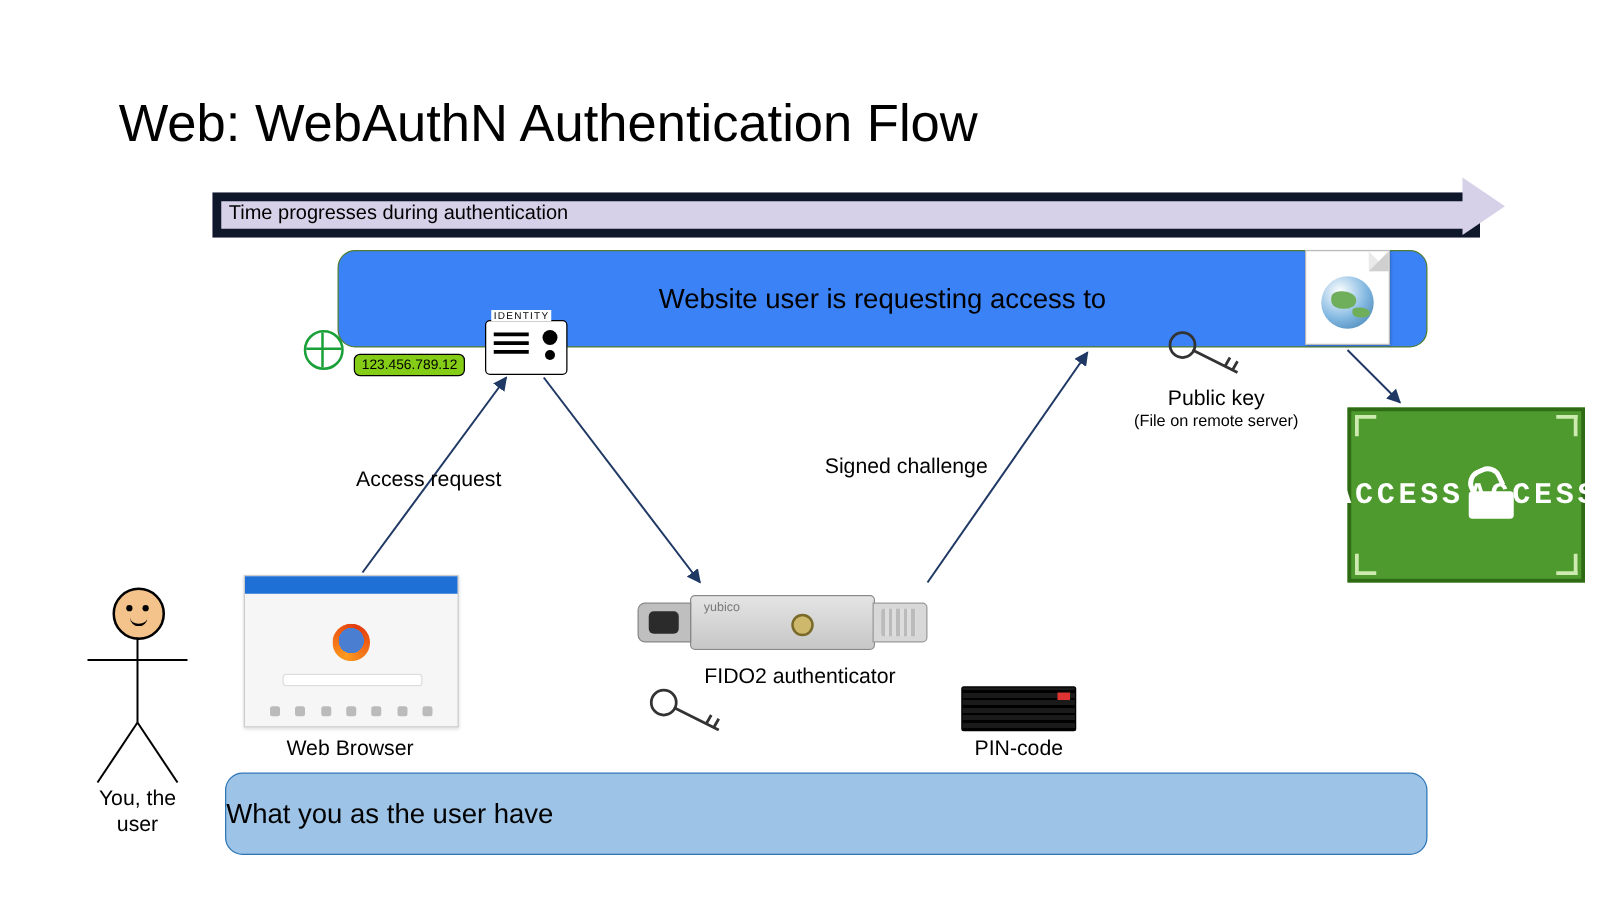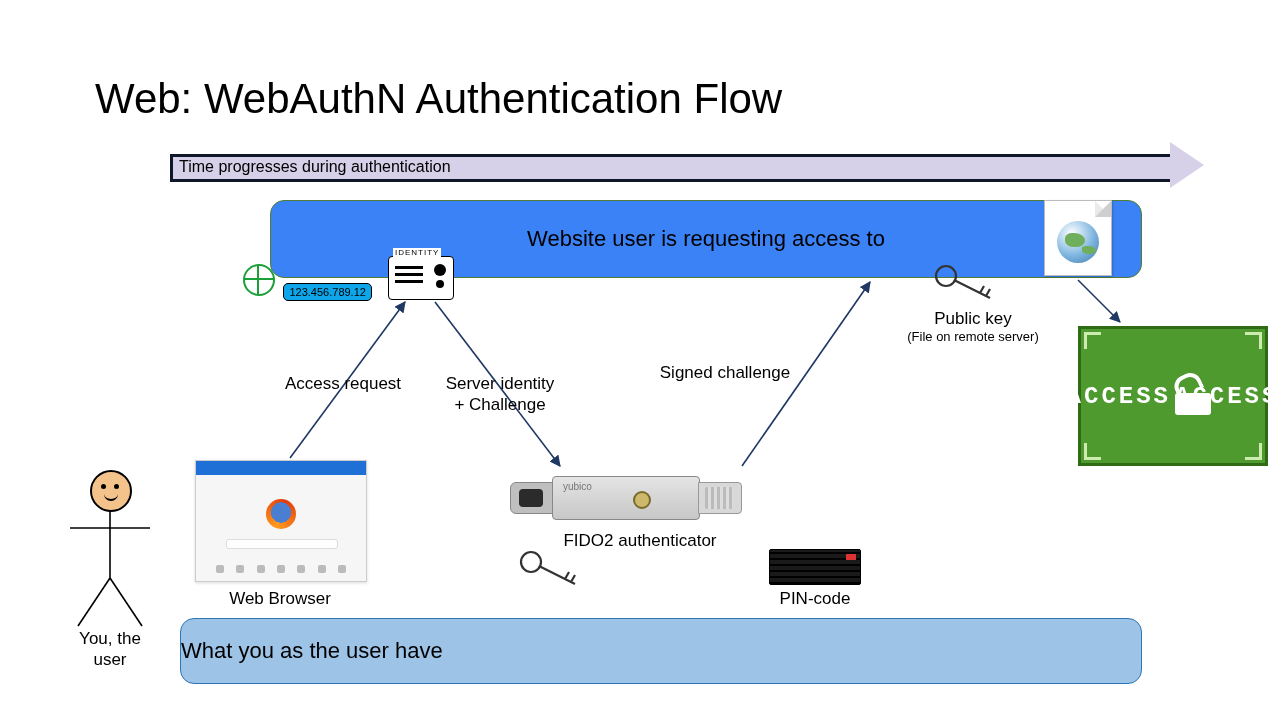--- a/index.html
+++ b/index.html
@@ -1,19 +1,19 @@
 <!DOCTYPE html>
 <html><head>
 <meta charset="utf-8">
 <style>
   html,body{margin:0;padding:0;width:1280px;height:720px;background:#fff;font-family:"Segoe UI",Arial,sans-serif;color:#000;}
   .stage{position:relative;width:1280px;height:720px;}
   .title{position:absolute;left:95px;top:75px;font-size:42px;font-weight:400;}
   
-  .time-bar{position:absolute;left:170px;top:154px;width:1000px;height:22px;background:#d6d0e8;border:3px solid #0f172a;}
+  .time-bar{position:absolute;left:170px;top:154px;width:1000px;height:22px;background:#d6d0e8;border:7px solid #0f172a;}
   .time-bar span{position:absolute;left:6px;top:1px;font-size:16px;}
   .time-head{position:absolute;left:1170px;top:142px;width:0;height:0;border-top:23px solid transparent;border-bottom:23px solid transparent;border-left:34px solid #d6d0e8;}
   .time-head:before{content:"";position:absolute;left:-36px;top:-24px;width:0;height:0;border-top:24px solid transparent;border-bottom:24px solid transparent;border-left:36px solid #2f2f63;z-index:-1;}
   
   .website-box{position:absolute;left:270px;top:200px;width:870px;height:76px;background:#3b82f6;border:1px solid #507d32;border-radius:14px;display:flex;align-items:center;justify-content:center;font-size:22px;}
   
   .user-has-box{position:absolute;left:180px;top:618px;width:960px;height:64px;background:#9dc3e6;border:1px solid #2e75b6;border-radius:14px;display:flex;align-items:center;justify-content:flex-start;font-size:22px;}
   .lbl{position:absolute;font-size:17px;text-align:center;line-height:1.25;}
   
   .stick{position:absolute;left:60px;top:470px;width:100px;height:160px;}
@@ -27,21 +27,21 @@
   .browser .bar{height:14px;background:#1e6fd6;}
   .browser .fox{position:absolute;left:70px;top:38px;width:30px;height:30px;border-radius:50%;background:radial-gradient(circle at 50% 45%,#4a7ed0 0 45%,transparent 46%),conic-gradient(from 200deg,#ff9a1f,#e23a0d,#ff9a1f);}
   .browser .sb{position:absolute;left:30px;top:78px;width:110px;height:8px;background:#fff;border:1px solid #ddd;border-radius:3px;}
   .browser .icons{position:absolute;left:20px;bottom:6px;right:20px;height:10px;display:flex;justify-content:space-between;}
   .browser .icons i{width:8px;height:8px;background:#bbb;border-radius:2px;}
   
   .globe-ip{position:absolute;left:243px;top:259px;}
   .globe-ip .g{width:28px;height:28px;border:2px solid #1aa038;border-radius:50%;position:relative;display:inline-block;vertical-align:middle;}
   .globe-ip .g:before{content:"";position:absolute;left:0;right:0;top:12px;border-top:2px solid #1aa038;}
   .globe-ip .g:after{content:"";position:absolute;top:0;bottom:0;left:12px;border-left:2px solid #1aa038;}
-  .globe-ip .ip{display:inline-block;vertical-align:middle;margin-left:4px;font-size:11px;border:1.5px solid #000;border-radius:5px;padding:2px 5px;background:#0ea5e9;font-family:Arial;margin-top:24px;}
+  .globe-ip .ip{display:inline-block;vertical-align:middle;margin-left:4px;font-size:11px;border:1.5px solid #000;border-radius:5px;padding:2px 5px;background:#84cc16;font-family:Arial;margin-top:24px;}
   
   .idcard{position:absolute;left:388px;top:256px;width:64px;height:42px;border:1.5px solid #000;border-radius:4px;background:#fff;}
   .idcard .t{position:absolute;left:4px;top:-9px;font-size:8px;background:#fff;padding:0 2px;letter-spacing:1px;}
   .idcard:before{content:"";position:absolute;left:6px;top:9px;width:28px;height:3px;background:#000;box-shadow:0 7px 0 #000,0 14px 0 #000;}
   .idcard:after{content:"";position:absolute;right:7px;top:7px;width:12px;height:12px;border-radius:50%;background:#000;box-shadow:0 14px 0 -2px #000;}
   
   .key{position:absolute;width:70px;height:40px;}
   .key svg{width:100%;height:100%;}
   
   .yubi{position:absolute;left:510px;top:470px;width:230px;height:54px;}
@@ -124,24 +124,20 @@
   </defs>
   <g stroke="#1f3864" stroke-width="1.6" fill="none" marker-end="url(#ah)">
     <line x1="290" y1="458" x2="405" y2="302"></line>
     <line x1="435" y1="302" x2="560" y2="466"></line>
     <line x1="742" y1="466" x2="870" y2="282"></line>
     <line x1="1078" y1="280" x2="1120" y2="322"></line>
   </g>
 </svg>
 
 <div class="lbl" style="left:273px;top:373px;width:140px">Access request</div>
-<div class="lbl" style="left:410px;top:373px;width:180px">
-  <div>Server identity</div>
-  <div>+     Challenge</div>
-</div>
 <div class="lbl" style="left:640px;top:362px;width:170px">Signed challenge</div>
 
 <div class="stick">
   <div class="head">
         <div class="smile"></div>
       </div>
   <svg width="100" height="120">
         <g stroke="#000" stroke-width="1.6" fill="none">
     <line x1="50" y1="2" x2="50" y2="70"></line>
     <line x1="10" y1="20" x2="90" y2="20"></line>

